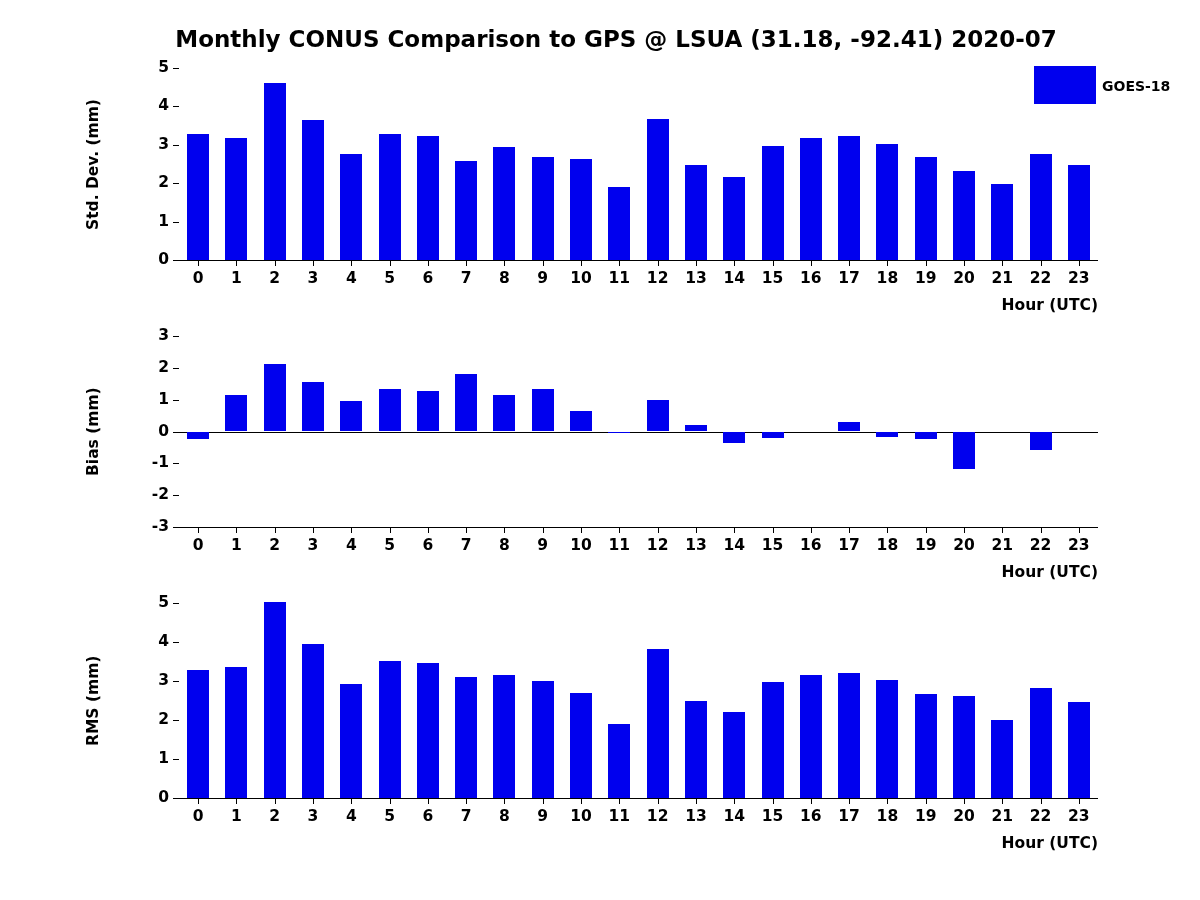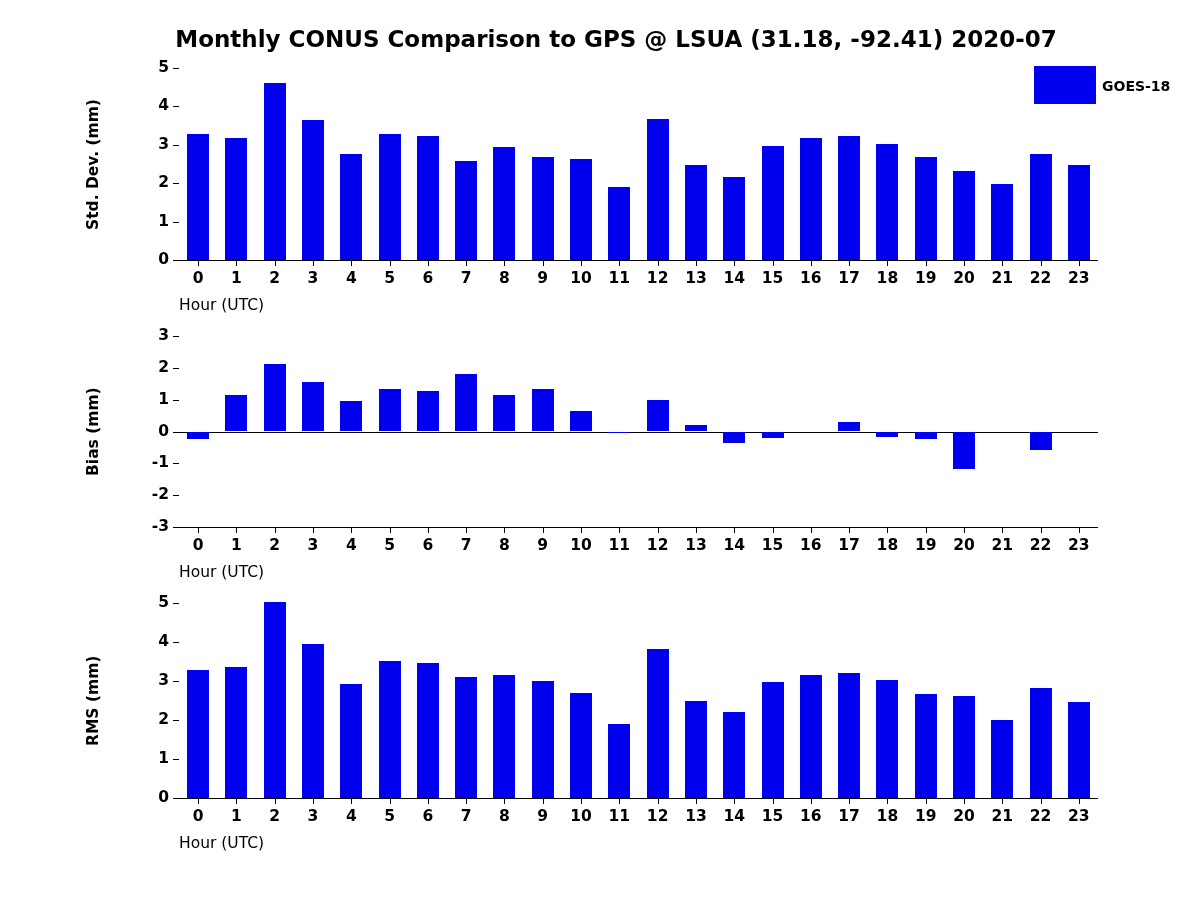--- a/index.html
+++ b/index.html
@@ -68,23 +68,23 @@
     line-height: 1;
   }
   .xtick-mark {
     position: absolute;
     width: 1px;
     height: 6px;
     background: #000;
   }
   .xaxis-title {
     position: absolute;
-    text-align: left;
+    text-align: right;
     font-size: 15.5px;
-    font-weight: normal;
+    font-weight: bold;
     color: #000;
   }
   .yaxis-title {
     position: absolute;
     font-size: 15.5px;
     font-weight: bold;
     color: #000;
     transform-origin: left top;
     transform: rotate(-90deg);
     white-space: nowrap;

